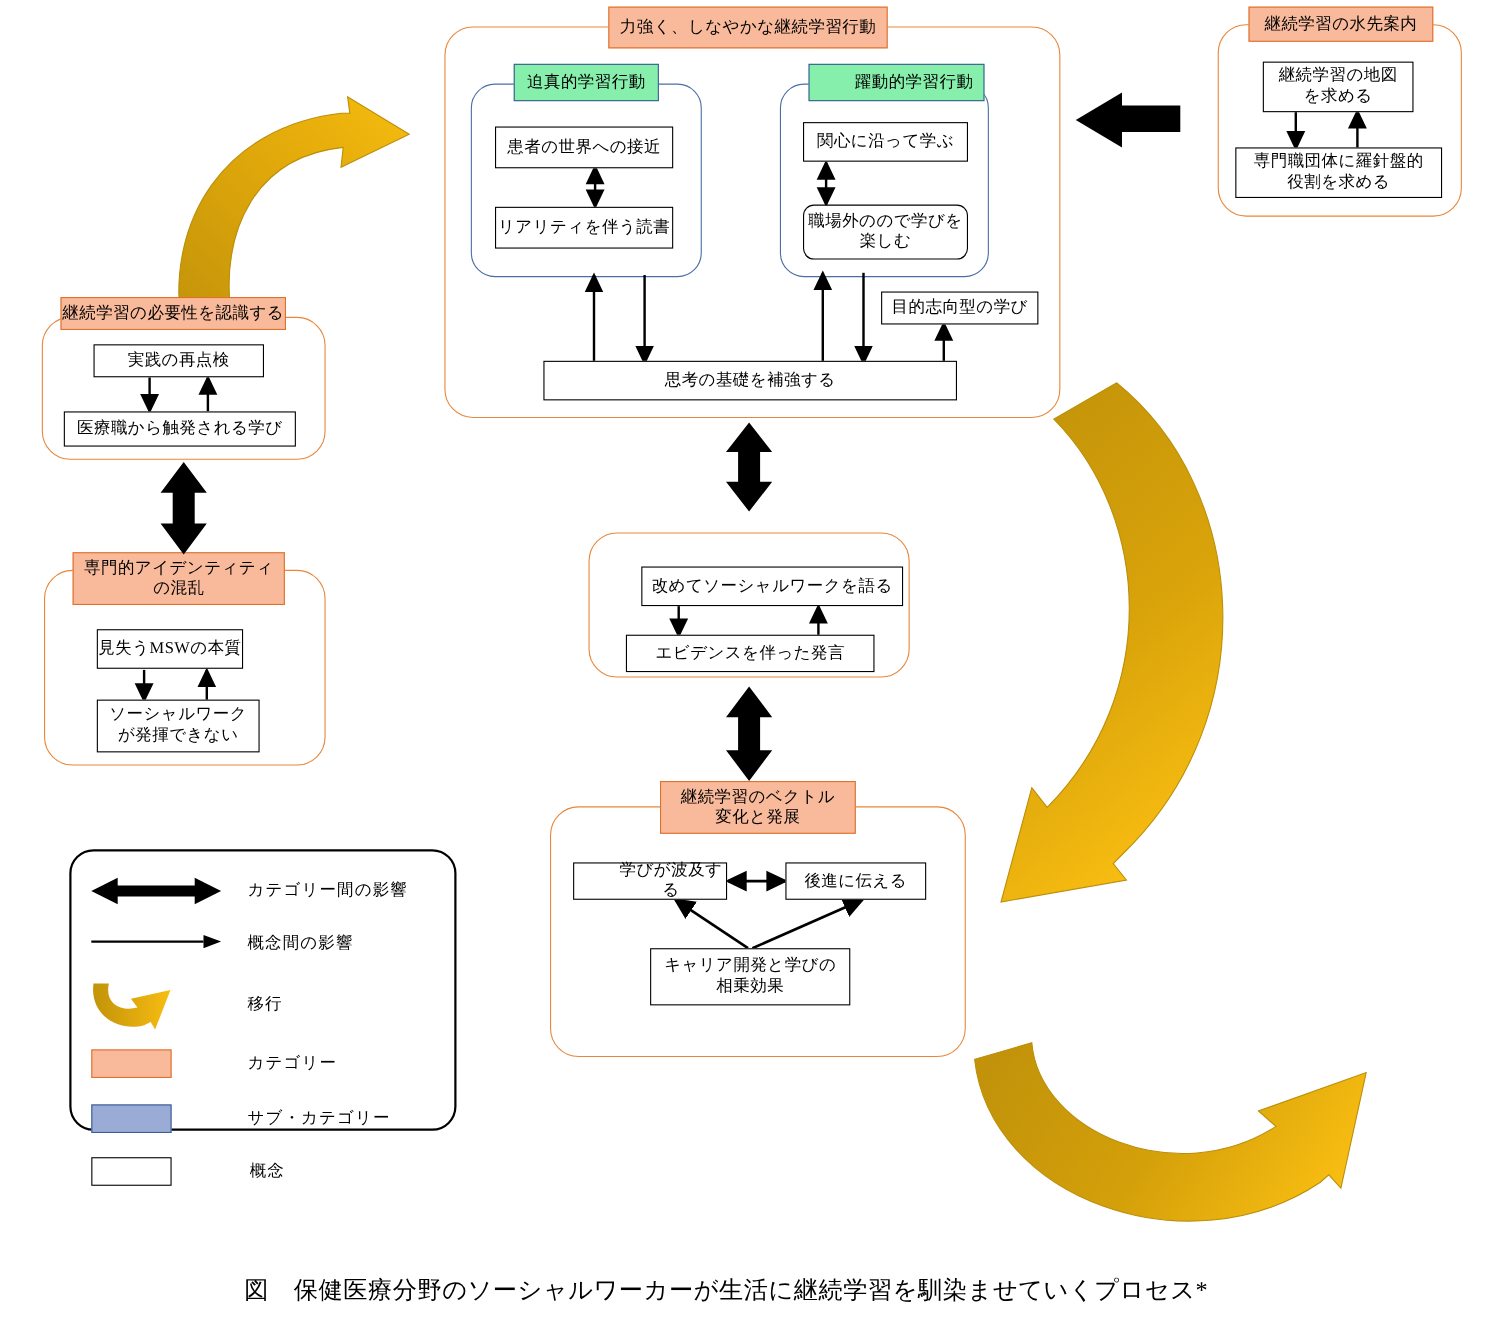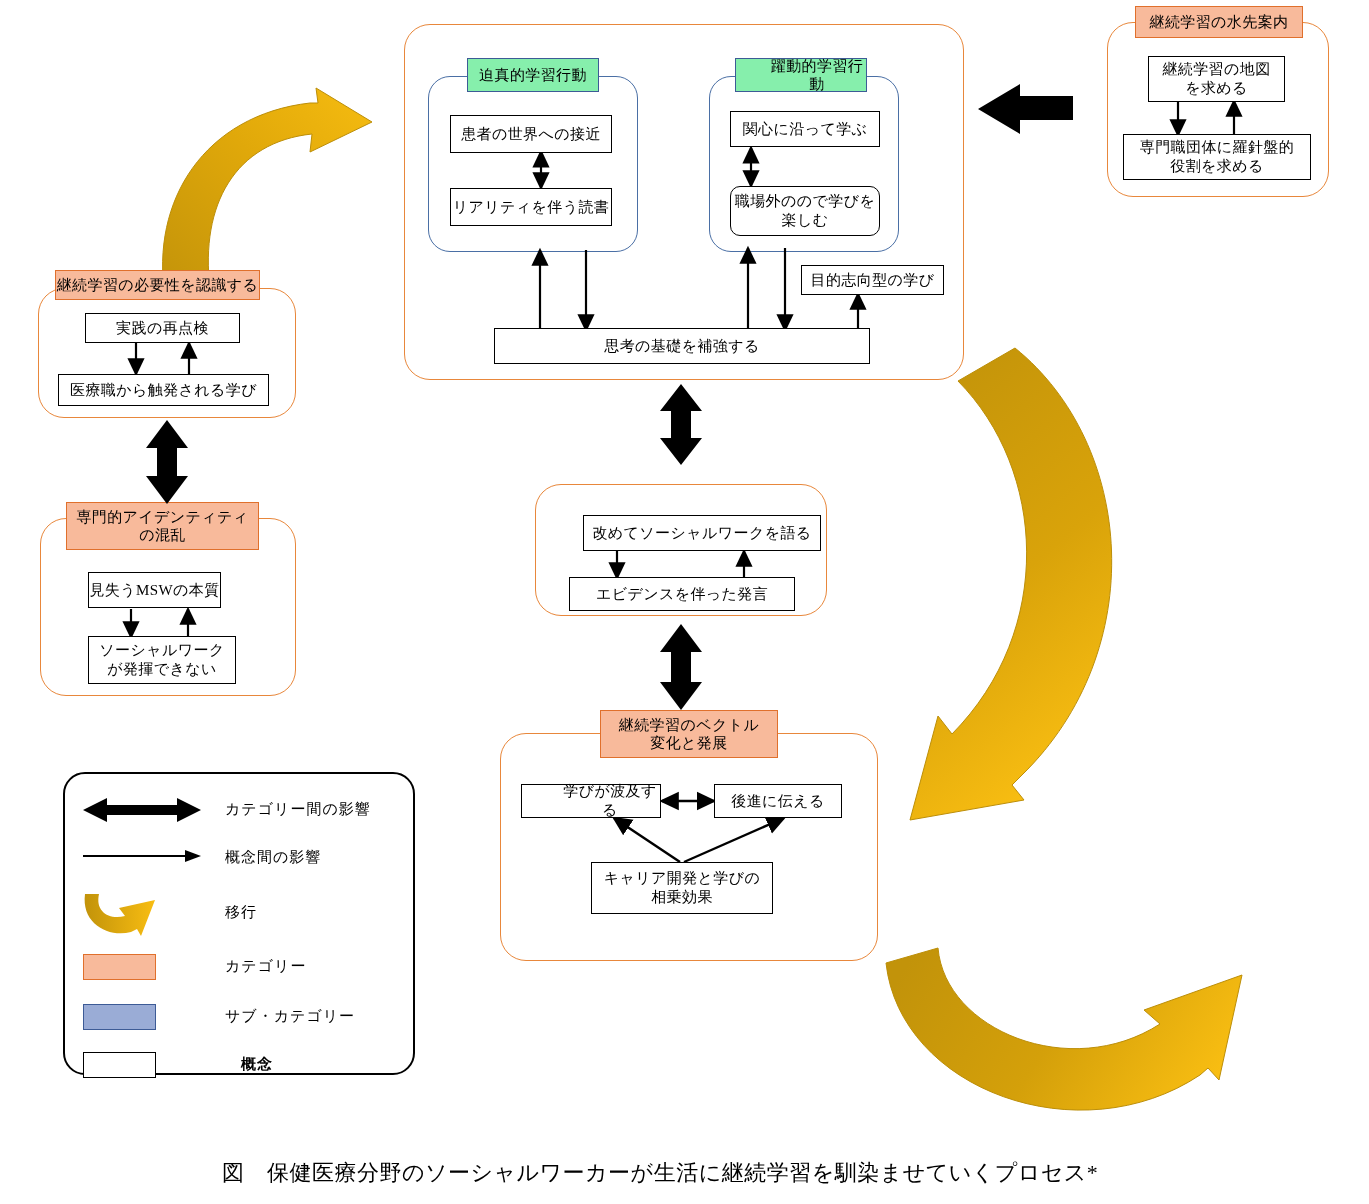--- a/index.html
+++ b/index.html
@@ -208,28 +208,29 @@
     <path d="M 886 963
              C 900 1090, 1080 1155, 1200 1075
              L 1208 1068
              L 1219 1080 L 1242 975 L 1144 1010 L 1160 1024
              C 1070 1082, 945 1030, 938 948
              Z" fill="url(#gradC)" stroke="#BC8E08" stroke-width="1"></path>
   </svg>
 
   <div class="group-shell" style="left:404px;top:24px;width:560px;height:356px;"></div>
 
+  <div class="cat-chip" style="left:553px;top:6px;width:254px;height:38px;">力強く、しなやかな継続学習行動</div>
 
   <div class="group-shell sub" style="left:428px;top:76px;width:210px;height:176px;"></div>
   <div class="sub-chip" style="left:467px;top:58px;width:132px;height:34px;">迫真的学習行動</div>
   <div class="concept" style="left:450px;top:115px;width:162px;height:38px;">患者の世界への接近</div>
   <div class="concept" style="left:450px;top:188px;width:162px;height:38px;">リアリティを伴う読書</div>
 
   <div class="group-shell sub" style="left:709px;top:76px;width:190px;height:176px;"></div>
-  <div class="sub-chip" style="left:735px;top:58px;width:132px;height:34px;padding-left:32px;">躍動的学習行動</div>
+  <div class="sub-chip" style="left:735px;top:58px;width:160px;height:34px;padding-left:32px;">躍動的学習行動</div>
   <div class="concept" style="left:730px;top:111px;width:150px;height:36px;">関心に沿って学ぶ</div>
   <div class="concept" style="left:730px;top:186px;width:150px;height:50px;white-space:pre-line;border-radius:10px;">職場外のので学びを
 楽しむ</div>
 
   <div class="concept" style="left:801px;top:265px;width:143px;height:30px;">目的志向型の学び</div>
 
   <div class="concept" style="left:494px;top:328px;width:376px;height:36px;">思考の基礎を補強する</div>
 
   <div class="group-shell" style="left:1107px;top:22px;width:222px;height:175px;"></div>
   <div class="cat-chip" style="left:1135px;top:6px;width:168px;height:32px;">継続学習の水先案内</div>
@@ -270,21 +271,21 @@
     <path fill="#000" d="M 681 384 L 702 411 L 691 411 L 691 438 L 702 438 L 681 465
              L 660 438 L 671 438 L 671 411 L 660 411 Z"></path>
 
     <path fill="#000" d="M 681 624 L 702 652 L 691 652 L 691 682 L 702 682 L 681 710
              L 660 682 L 671 682 L 671 652 L 660 652 Z"></path>
 
     <path fill="#000" d="M 167 420 L 188 448 L 177 448 L 177 476 L 188 476 L 167 504
              L 146 476 L 157 476 L 157 448 L 146 448 Z"></path>
   </svg>
 
-  <div id="legend" style="left:63px;top:772px;width:352px;height:303px;">
+  <div id="legend" style="left:63px;top:772px;width:352px;height:256px;">
 
     <svg class="legend-swatch" style="left:16px;top:22px;width:122px;height:28px;" viewBox="0 0 122 28">
       <path fill="#000" d="M2 14 L26 2 L26 9 L96 9 L96 2 L120 14 L96 26 L96 19 L26 19 L26 26 Z"></path>
     </svg>
     <div class="legend-label" style="left:160px;top:26px;">カテゴリー間の影響</div>
 
     <svg class="legend-swatch" style="left:16px;top:72px;width:122px;height:20px;" viewBox="0 0 122 20">
       <line x1="2" y1="10" x2="104" y2="10" stroke="#000" stroke-width="2.2"></line>
       <path fill="#000" d="M104 4 L120 10 L104 16 Z"></path>
     </svg>
@@ -302,18 +303,18 @@
     </svg>
     <div class="legend-label" style="left:160px;top:129px;">移行</div>
 
     <div class="legend-swatch sw-cat" style="left:18px;top:180px;width:73px;height:26px;"></div>
     <div class="legend-label" style="left:160px;top:183px;">カテゴリー</div>
 
     <div class="legend-swatch sw-sub" style="left:18px;top:230px;width:73px;height:26px;"></div>
     <div class="legend-label" style="left:160px;top:233px;">サブ・カテゴリー</div>
 
     <div class="legend-swatch sw-con" style="left:18px;top:278px;width:73px;height:26px;"></div>
-    <div class="legend-label" style="left:176px;top:281px;font-weight:bold;">概念</div>
+    <div class="legend-label" style="left:162px;top:281px;">概念</div>
   </div>
 
   <div id="caption" style="left:222px;top:1158px;">図　保健医療分野のソーシャルワーカーが生活に継続学習を馴染ませていくプロセス*</div>
 
 </div>
 
 </body></html>

